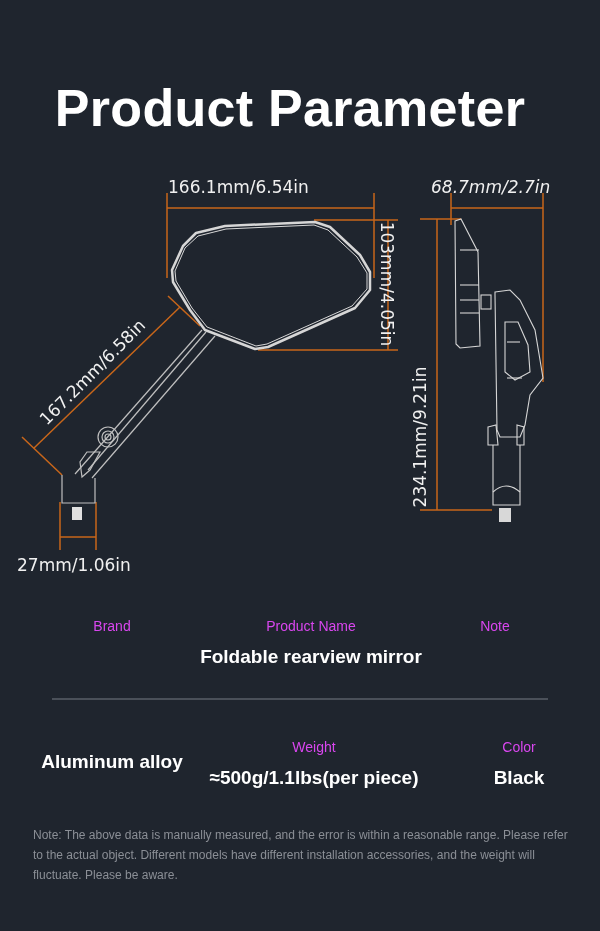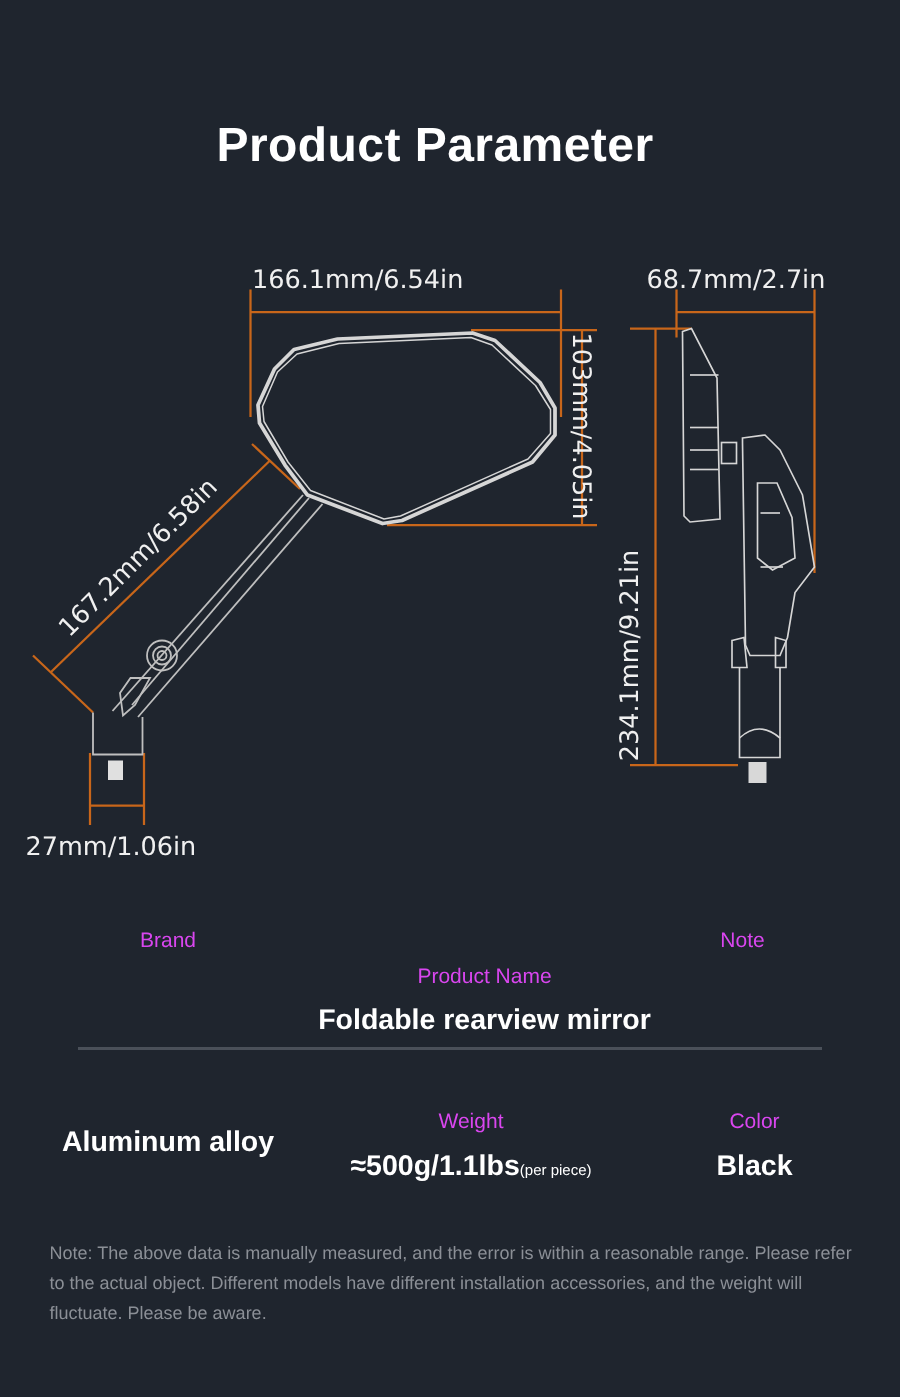--- a/index.html
+++ b/index.html
@@ -5,32 +5,32 @@
   html, body { margin: 0; padding: 0; }
   body {
     width: 600px; height: 931px; overflow: hidden;
     background: #1f252e;
     font-family: "Liberation Sans", "DejaVu Sans", sans-serif;
     color: #f2f2f2;
     position: relative;
   }
   .title {
     position: absolute; left: 0; top: 78px; width: 580px;
-    text-align: center; font-size: 32px; font-weight: bold;
+    text-align: center; font-size: 52px; font-weight: bold;
     color: #ffffff; letter-spacing: 0.3px;
   }
   .diagram { position: absolute; left: 0; top: 0; width: 600px; height: 600px; }
   .dim-label {
     position: absolute; font-size: 17px; color: #f0f0f0; white-space: nowrap;
     font-family: "DejaVu Sans", sans-serif;
   }
   .cell { position: absolute; text-align: center; }
   .cell .lbl { font-size: 14px; color: #d946ef; }
   .cell .val { font-size: 19px; color: #ffffff; font-weight: bold; margin-top: 12px; white-space: nowrap; }
-  .cell .val .small { font-size: 10px; font-weight: normal; }
+  .cell .val .small { font-size: 19px; font-weight: bold; }
   .divider {
     position: absolute; left: 52px; top: 698px; width: 496px; height: 2px;
     background: #4a5059;
   }
   .note {
     position: absolute; left: 33px; top: 825px; width: 545px;
     font-size: 12px; line-height: 20px; color: #8b8f96;
   }
 </style>
 </head>
@@ -105,41 +105,41 @@
     <path d="M493 445 L493 505 L520 505 L520 445"></path>
     <path d="M493 492 Q506 480 520 492"></path>
     <rect x="499" y="508" width="12" height="14" fill="#d8d8d8" stroke="none"></rect>
   </g>
 </svg>
 
 <div class="dim-label" style="left:168px; top:177px;">166.1mm/6.54in</div>
 <div class="dim-label" style="left:325px; top:274px; transform: rotate(90deg); transform-origin: center;">103mm/4.05in</div>
 <div class="dim-label" style="left:22px; top:362px; transform: rotate(-45deg); transform-origin: center;">167.2mm/6.58in</div>
 <div class="dim-label" style="left:17px; top:555px;">27mm/1.06in</div>
-<div class="dim-label" style="left:431px; top:177px;">68.7mm/2.7in</div>
+<div class="dim-label" style="left:431px; top:177px;font-style:italic;">68.7mm/2.7in</div>
 <div class="dim-label" style="left:350px; top:427px; transform: rotate(-90deg); transform-origin: center;">234.1mm/9.21in</div>
 
 <div class="cell" style="left:52px; top:618px; width:120px;">
   <div class="lbl">Brand</div>
 </div>
-<div class="cell" style="left:192px; top:618px; width:262px;margin-top:24px;">
+<div class="cell" style="left:180px; top:618px; width:262px;">
   <div class="lbl">Product Name</div>
   <div class="val">Foldable rearview mirror</div>
 </div>
 <div class="cell" style="left:440px; top:618px; width:110px;">
   <div class="lbl">Note</div>
 </div>
 
 <div class="divider"></div>
 
 <div class="cell" style="left:22px; top:739px; width:180px;">
   <div class="val">Aluminum alloy</div>
 </div>
 <div class="cell" style="left:200px; top:739px; width:228px;">
   <div class="lbl">Weight</div>
   <div class="val"><span>≈500g/1.1lbs</span><span class="small">(per piece)</span></div>
 </div>
-<div class="cell" style="left:448px; top:739px; width:110px;">
+<div class="cell" style="left:464px; top:739px; width:110px;">
   <div class="lbl">Color</div>
   <div class="val">Black</div>
 </div>
 
 <div class="note">Note: The above data is manually measured, and the error is within a reasonable range. Please refer to the actual object. Different models have different installation accessories, and the weight will fluctuate. Please be aware.</div>
 
 </body></html>

